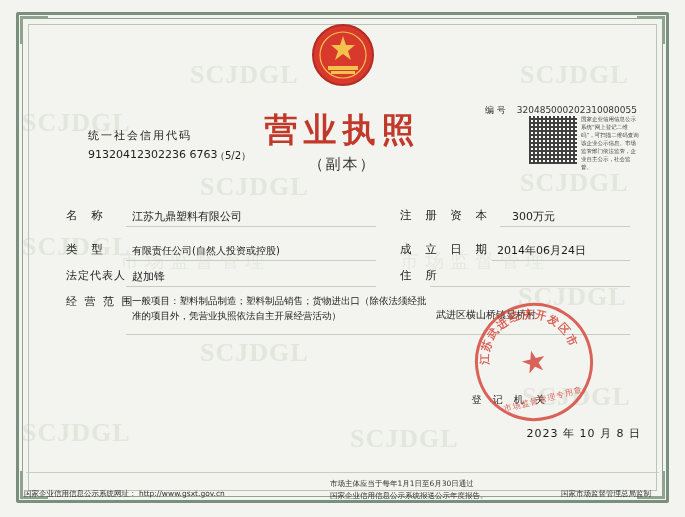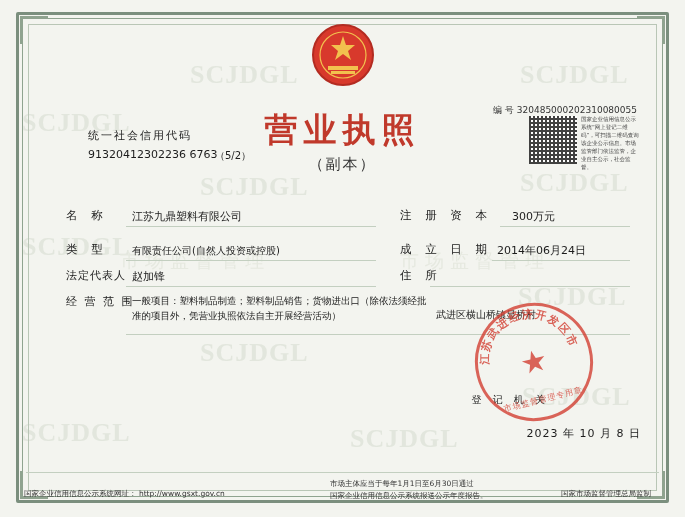--- a/index.html
+++ b/index.html
@@ -179,21 +179,21 @@
       <rect x="18" y="44" width="30" height="4" fill="#f2c14e"></rect>
       <rect x="21" y="49" width="24" height="3" fill="#f2c14e"></rect>
     </svg>
   </div>
 
   <div class="title">营业执照</div>
   <div class="subtitle">（副本）</div>
 
   <div class="num-line">
     <span>编 号</span>
-    <span style="margin-left:0">320485000202310080055</span>
+    <span style="margin-left:8px">320485000202310080055</span>
   </div>
   <div class="qr"></div>
   <div class="qr-note">国家企业信用信息公示系统“网上登记二维码”，可扫描二维码查询该企业公示信息。市场监管部门依法监管，企业自主公示，社会监督。</div>
 
   <div class="f-label" style="left:88px;top:128px;font-size:11px;letter-spacing:2px;">统一社会信用代码</div>
   <div class="f-value" style="left:88px;top:148px;">91320412302236 6763</div>
   <div class="f-value small" style="left:215px;top:149px;">（5/2）</div>
 
 
   <div class="f-label" style="left:66px;top:208px;">名  称</div>

